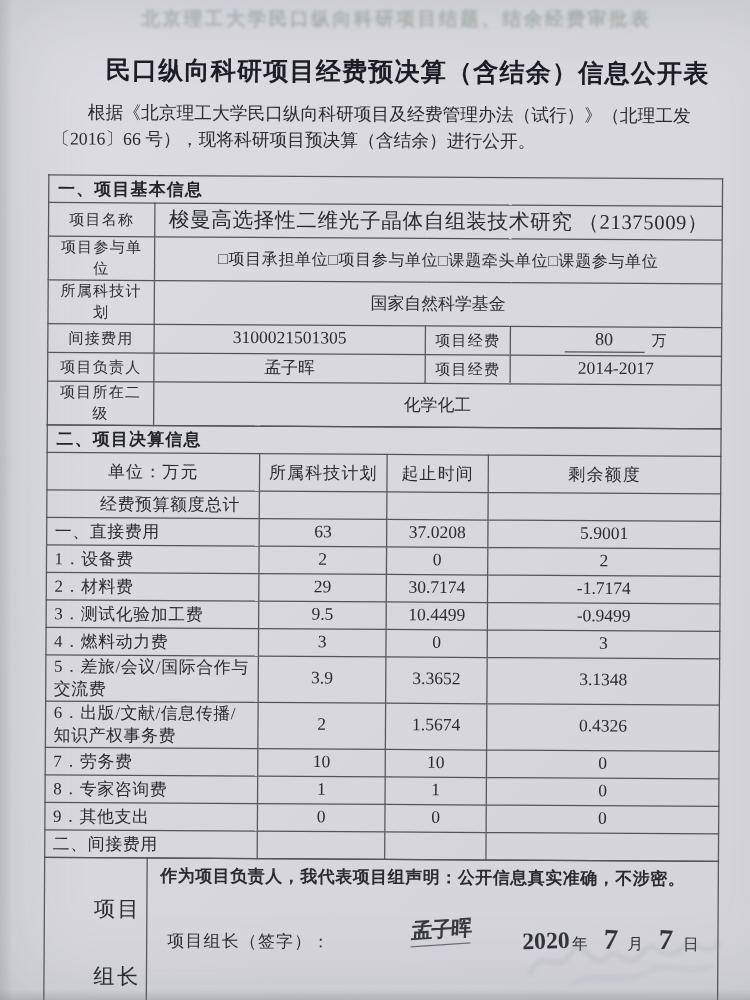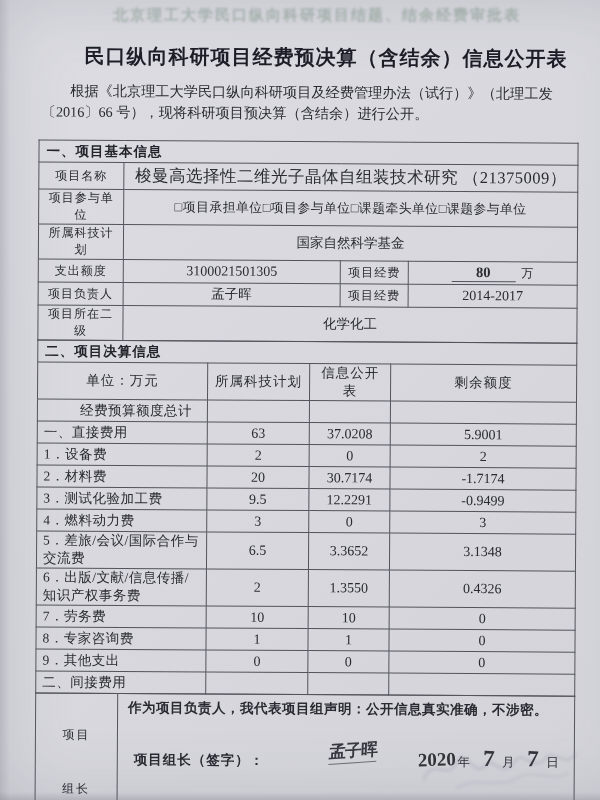--- a/index.html
+++ b/index.html
@@ -48,35 +48,35 @@
   .sect th{
     text-align:left;font-family:"Liberation Sans","DejaVu Sans",sans-serif;
     font-weight:bold;font-size:13.5px;height:21px;padding-left:7px;letter-spacing:1px;color:#23232b;
   }
   .t1 td{height:22px;}
   .row-name td{height:26px;}
   .val-name{font-size:16.5px;letter-spacing:0.5px;}
   .val-role{font-size:12.8px;letter-spacing:0.5px;}
   .lbl{font-size:12px;letter-spacing:1px;}
   .blank-80{display:inline-block;min-width:64px;border-bottom:1px solid #54545e;
-    text-align:center;font-size:14.5px;margin-right:6px;font-weight:bold;}
+    text-align:center;font-size:14.5px;margin-right:6px;}
   .t2 td,.t2 th{height:21px;}
   .t2 .hdr th{height:29px;font-size:13.5px;letter-spacing:1px;}
   .t2 .lblcell{text-align:left;padding-left:6px;letter-spacing:0.5px;}
   .t2 .total .lblcell{padding-left:42px;}
   .t2 .tall td{height:32px;}
   .num{font-size:14px;}
 
   .t3 td{height:88px;}
   .decl-side{width:82px;}
-  .decl-side span{display:block;text-align:center;font-size:12px;line-height:26px;letter-spacing:2px;margin-top:28px;}
+  .decl-side span{display:block;text-align:right;font-size:17px;line-height:26px;letter-spacing:2px;margin-top:28px;}
   .decl-body{text-align:left;vertical-align:top;padding:4px 8px 2px 10px;}
   .decl-statement{font-size:13.5px;font-weight:bold;letter-spacing:0.5px;line-height:1.5;}
   .decl-signrow{display:flex;align-items:baseline;margin-top:26px;padding-left:6px;}
-  .sign-label{font-size:13.5px;font-weight:bold;letter-spacing:1px;white-space:nowrap;}
+  .sign-label{font-size:13.5px;font-weight:normal;letter-spacing:1px;white-space:nowrap;}
   .signature{
     position:relative;top:-9px;margin-left:64px;display:inline-block;
     font-size:17px;font-weight:bold;color:#383840;
     transform:rotate(-4deg) skewX(-6deg);letter-spacing:-1px;
     border-bottom:1.5px solid rgba(56,56,64,0.65);
   }
   .date{margin-left:auto;white-space:nowrap;padding-right:4px;}
   .hw{display:inline-block;font-size:19px;font-weight:600;color:#33333b;transform:rotate(-2deg);}
   .hw-day,.hw-month{font-size:23px;transform:rotate(3deg);margin:0 6px;}
   .dsuf{font-size:12.5px;letter-spacing:1px;margin:0 2px;}
@@ -112,21 +112,21 @@
       </tr>
       <tr>
         <td class="lbl">项目参与单位</td>
         <td colspan="3" class="val-role">□项目承担单位□项目参与单位□课题牵头单位□课题参与单位</td>
       </tr>
       <tr>
         <td class="lbl">所属科技计划</td>
         <td colspan="3">国家自然科学基金</td>
       </tr>
       <tr>
-        <td class="lbl">支出额度</td>
+        <td class="lbl">间接费用</td>
         <td class="num">3100021501305</td>
         <td class="lbl">项目经费</td>
         <td>
           <span class="blank-80">80</span><span class="lbl">万</span>
         </td>
       </tr>
       <tr>
         <td class="lbl">项目负责人</td>
         <td>孟子晖</td>
         <td class="lbl">项目经费</td>
@@ -146,21 +146,21 @@
           <col style="width:81px">
           <col>
         </colgroup>
       <tbody>
           <tr class="sect">
             <th colspan="4">二、项目决算信息</th>
           </tr>
       <tr class="hdr">
         <th>单位：万元</th>
         <th>所属科技计划</th>
-        <th>信息公开表</th>
+        <th>起止时间</th>
         <th>剩余额度</th>
       </tr>
       <tr class="total">
         <td class="lblcell">经费预算额度总计</td>
         <td class="num"></td>
         <td class="num"></td>
         <td class="num"></td>
       </tr>
       <tr>
         <td class="lblcell">一、直接费用</td>
@@ -169,46 +169,46 @@
         <td class="num">5.9001</td>
       </tr>
       <tr>
         <td class="lblcell">1．设备费</td>
         <td class="num">2</td>
         <td class="num">0</td>
         <td class="num">2</td>
       </tr>
       <tr>
         <td class="lblcell">2．材料费</td>
-        <td class="num">20</td>
+        <td class="num">29</td>
         <td class="num">30.7174</td>
         <td class="num">-1.7174</td>
       </tr>
       <tr>
         <td class="lblcell">3．测试化验加工费</td>
         <td class="num">9.5</td>
-        <td class="num">12.2291</td>
+        <td class="num">10.4499</td>
         <td class="num">-0.9499</td>
       </tr>
       <tr>
         <td class="lblcell">4．燃料动力费</td>
         <td class="num">3</td>
         <td class="num">0</td>
         <td class="num">3</td>
       </tr>
       <tr class="tall">
         <td class="lblcell">5．差旅/会议/国际合作与交流费</td>
-        <td class="num">6.5</td>
+        <td class="num">3.9</td>
         <td class="num">3.3652</td>
         <td class="num">3.1348</td>
       </tr>
       <tr class="tall">
         <td class="lblcell">6．出版/文献/信息传播/知识产权事务费</td>
         <td class="num">2</td>
-        <td class="num">1.3550</td>
+        <td class="num">1.5674</td>
         <td class="num">0.4326</td>
       </tr>
       <tr>
         <td class="lblcell">7．劳务费</td>
         <td class="num">10</td>
         <td class="num">10</td>
         <td class="num">0</td>
       </tr>
       <tr>
         <td class="lblcell">8．专家咨询费</td>

